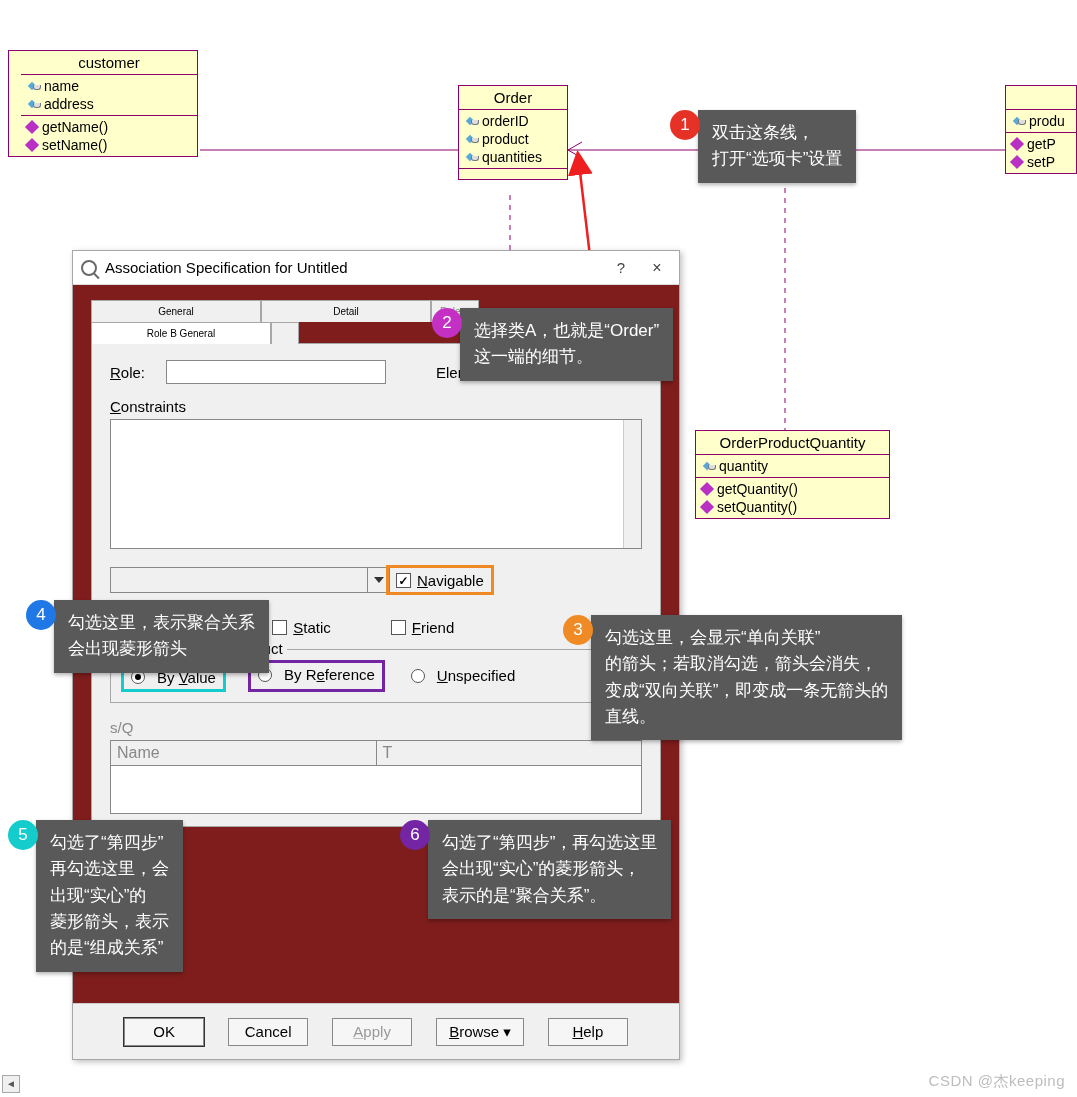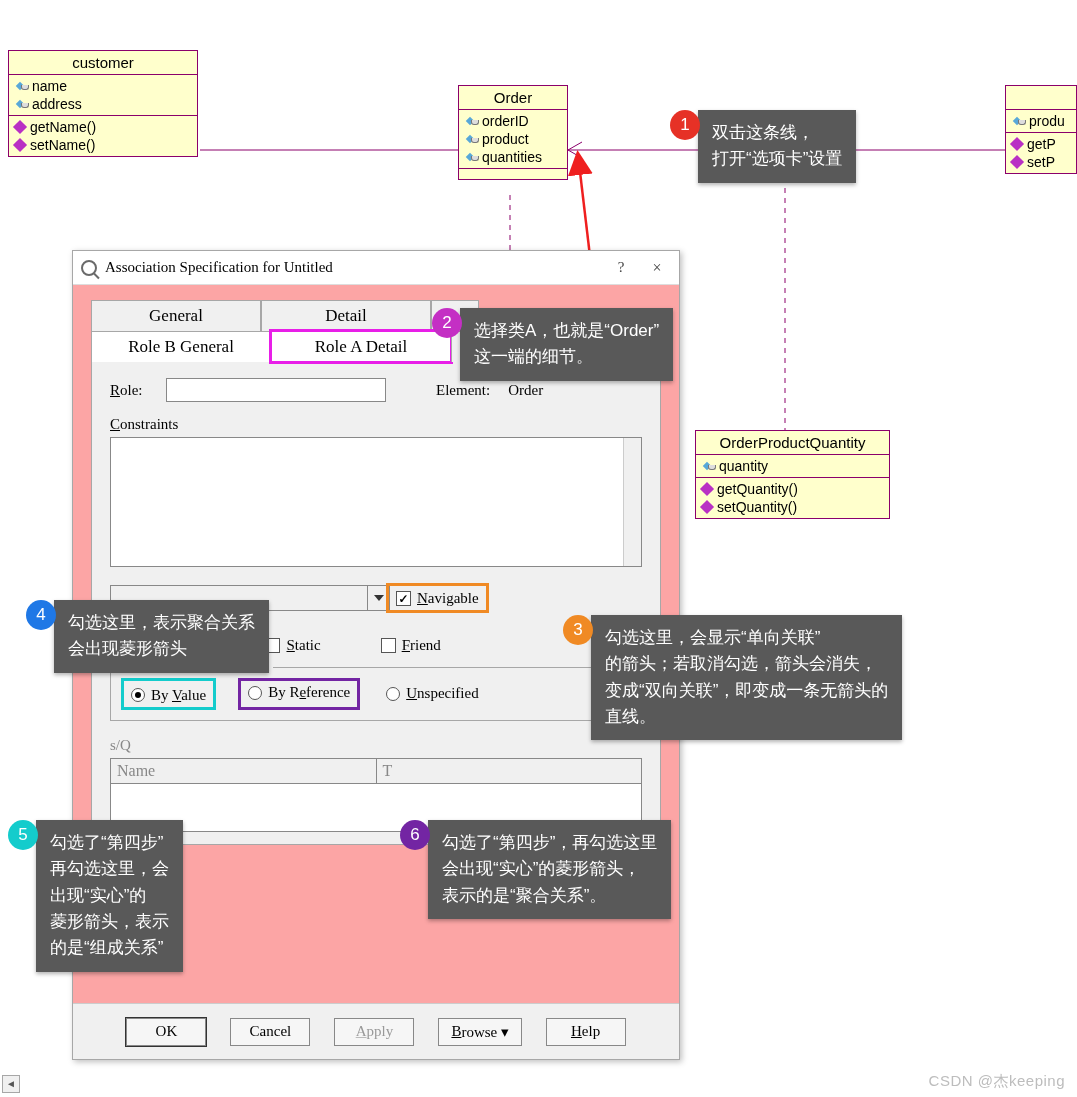--- a/index.html
+++ b/index.html
@@ -62,24 +62,23 @@
     background: #b930c4;
     transform: rotate(45deg);
     margin-right: 2px;
   }
 
   
   .dialog {
     position: absolute;
     left: 72px; top: 250px;
     width: 608px; height: 810px;
-    background: #fca5a5;
+    background: #7f1d1d;
     border: 1px solid #a7a7a7;
     box-shadow: 2px 2px 6px rgba(0,0,0,0.25);
-    font-family: Liberation Serif, serif;
   }
   .dlg-title {
     height: 34px;
     display: flex;
     align-items: center;
     padding: 0 8px;
     background: #fff;
     border-bottom: 1px solid #ddd;
     font-size: 15px;
     gap: 8px;
@@ -106,21 +105,21 @@
   }
   .title-btn.close { font-size: 16px; }
 
   .dlg-body { padding: 14px 18px 0 18px; position: relative; height: calc(100% - 34px - 56px); }
   .tabset { position: relative; margin-bottom: 8px; }
   .tabrow { display: flex; }
   .tab {
     border: 1px solid #a7a7a7;
     background: #f0f0f0;
     padding: 5px 8px;
-    font-size: 17px;
+    font-size: 10px;
     border-bottom: none;
     position: relative;
     top: 1px;
   }
   .tab.active { background: #fff; }
   .tab.highlight-magenta { outline: 3px solid #e81ee8; outline-offset: -1px; }
   .tabpanel {
     border: 1px solid #a7a7a7;
     background: #f0f0f0;
     padding: 16px 18px 12px 18px;
@@ -173,21 +172,21 @@
   .chk { display: inline-flex; align-items: center; gap: 6px; font-size: 15px; }
   .chk-box {
     width: 15px; height: 15px;
     border: 1px solid #555;
     background: #fff;
     display: inline-flex; align-items: center; justify-content: center;
     font-size: 12px; line-height: 1;
   }
   .chk-box.checked::after { content: "✓"; color: #000; font-weight: bold; }
 
-  .rad { display: inline-flex; align-items: center; gap: 6px; font-size: 15px; }
+  .rad { display: inline-flex; align-items: center; gap: 12px; font-size: 15px; }
   .rad-dot {
     width: 14px; height: 14px;
     border: 1px solid #555;
     border-radius: 50%;
     background: #fff;
     display: inline-flex; align-items: center; justify-content: center;
   }
   .rad-dot.sel::after {
     content: ""; width: 6px; height: 6px; background:#000; border-radius:50%;
   }
@@ -295,21 +294,21 @@
     <line x1="510" y1="195" x2="510" y2="250" stroke="#8b006b" stroke-width="1" stroke-dasharray="5 5"></line>
 
     <defs>
       <marker id="redArrow" markerWidth="10" markerHeight="10" refX="8" refY="5" orient="auto">
         <path d="M0,0 L10,5 L0,10 z" fill="#ef1f1f"></path>
       </marker>
     </defs>
     <line x1="645" y1="720" x2="578" y2="155" stroke="#ef1f1f" stroke-width="2.5" marker-end="url(#redArrow)"></line>
   </svg>
 
-  <div class="uml" style="left:8px; top:50px; width:190px;">
+  <div class="uml" style="left:8px; top:50px; width:190px;padding-left:12px;">
     <div class="uml-title">customer</div>
     <div class="uml-section">
       <div class="uml-row">
           <span class="attr-icon"></span>
           <span>name</span>
         </div>
       <div class="uml-row">
           <span class="attr-icon"></span>
           <span>address</span>
         </div>
@@ -396,21 +395,20 @@
 
     <div class="dlg-body">
       <div class="tabset">
         <div class="tabrow">
           <div class="tab" style="width:170px;text-align:center">General</div>
           <div class="tab" style="width:170px;text-align:center">Detail</div>
           <div class="tab" style="width:48px;color:#888">Role</div>
         </div>
         <div class="tabrow">
           <div class="tab active" style="width:180px;text-align:center">Role B General</div>
-          <div class="tab active highlight-magenta" style="width:180px;text-align:center">Role A Detail</div>
           <div class="tab" style="width:28px;color:#888"></div>
         </div>
         <div class="tabpanel">
 
           <div class="form-row">
             <span class="lbl"><u>R</u>ole:</span>
             <span class="txt" style="max-width:220px"></span>
             <span style="width:30px"></span>
             <span>Element:</span>
             <span class="static-val">Order</span>

